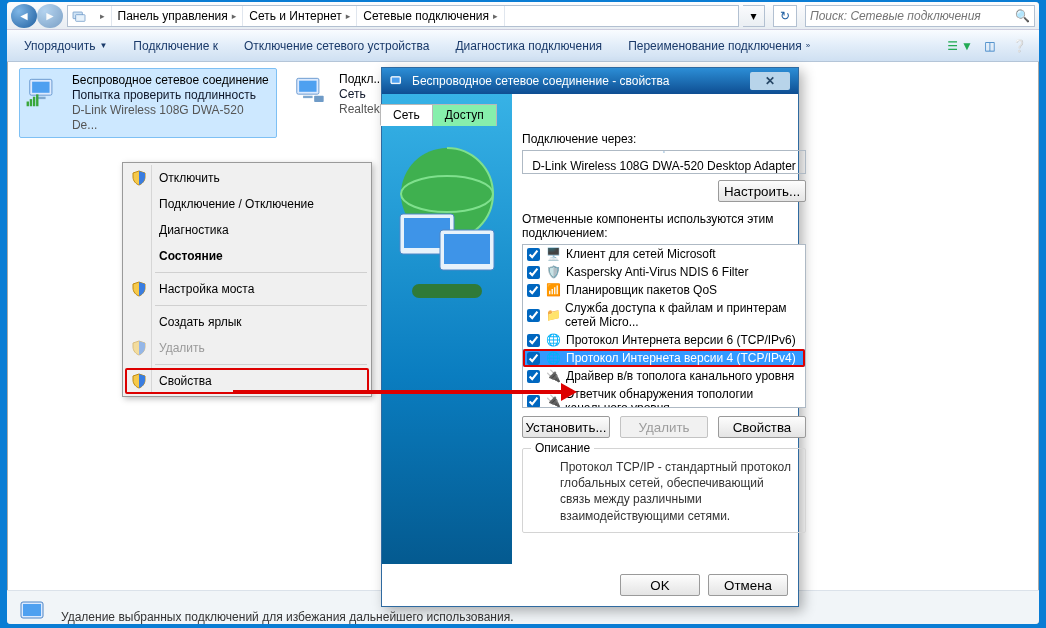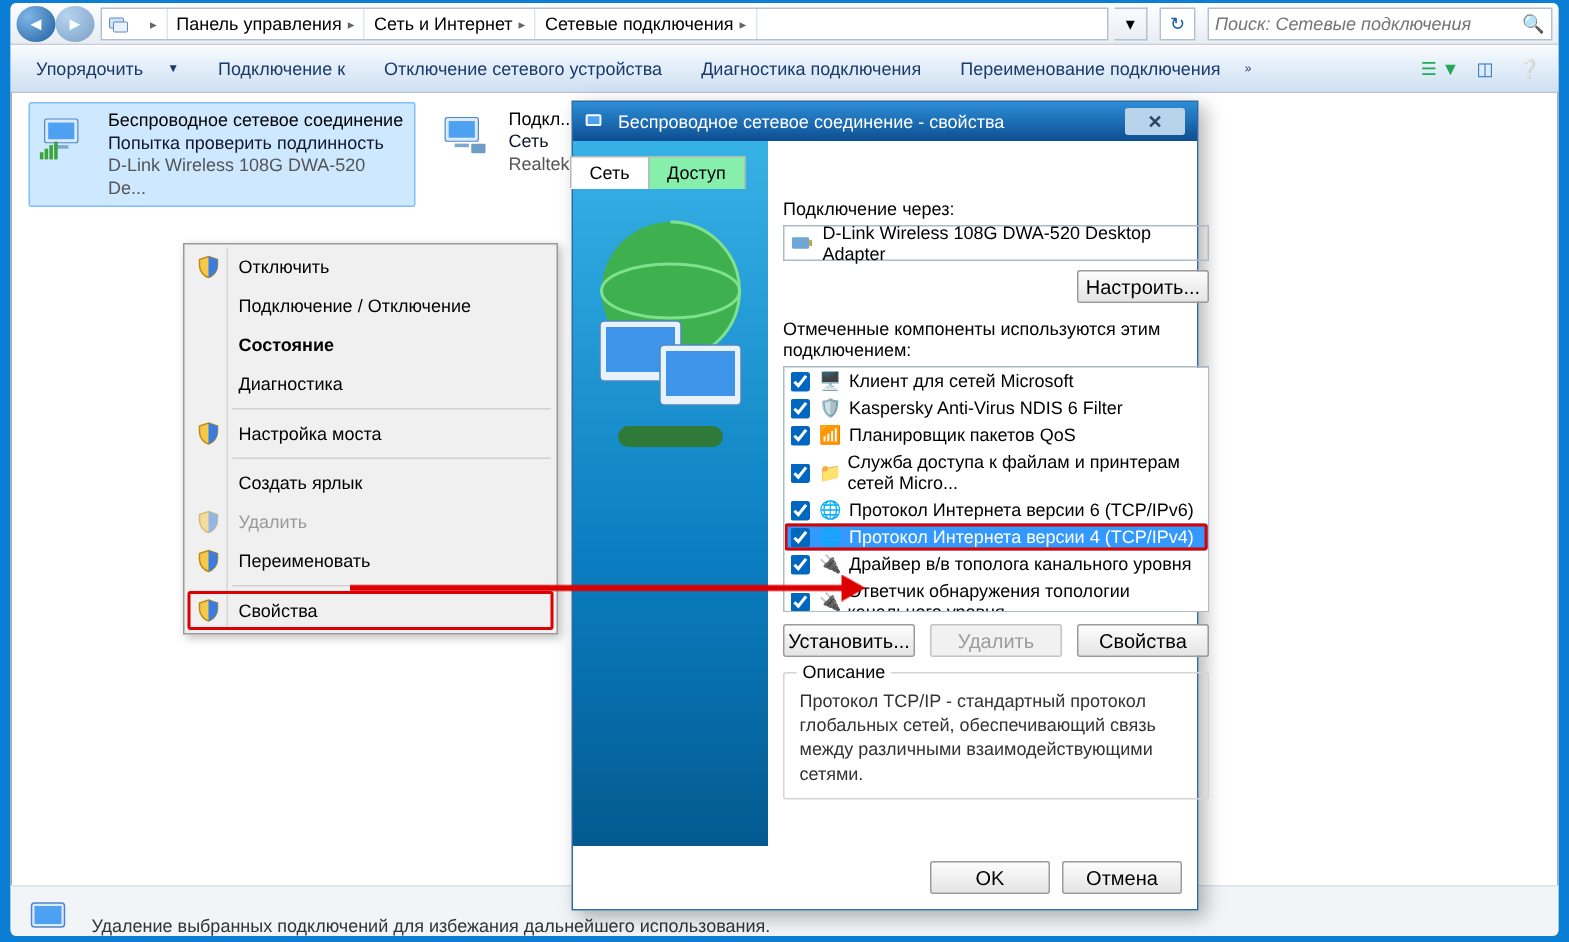--- a/index.html
+++ b/index.html
@@ -15,21 +15,21 @@
   .crumb { padding:0 6px; border-right:1px solid #e0e6ee; height:100%; display:flex; align-items:center; cursor:pointer; white-space:nowrap; }
   .crumb .chev { margin-left:4px; color:#666; font-size:9px;}
   .addrhist { width:22px; height:22px; border:1px solid #b2c0d1; border-left:none; display:flex; align-items:center; justify-content:center; cursor:pointer;}
   .refresh { width:24px; height:22px; border:1px solid #b2c0d1; margin-left:4px; background:#fff; display:flex; align-items:center; justify-content:center; cursor:pointer; color:#1a5ca0;}
   .search { width:230px; height:22px; border:1px solid #b2c0d1; margin-left:4px; background:#fff; display:flex; align-items:center; padding:0 4px; }
   .search input { border:none; outline:none; flex:1; font-size:12px; color:#999; font-style:italic;}
   .search .sicon { color:#1a6ac0; }
 
   
   .toolbar { height: 32px; background: linear-gradient(#f9fcff,#e2edf9,#cfe0f2); border-bottom:1px solid #b4c5d8; display:flex; align-items:center; padding:0 6px; gap: 4px; }
-  .tbtn { padding: 4px 10px; border:1px solid transparent; border-radius:2px; cursor:pointer; color:#1a3a6a; display:flex; align-items:center; gap:16px;}
+  .tbtn { padding: 4px 10px; border:1px solid transparent; border-radius:2px; cursor:pointer; color:#1a3a6a; display:flex; align-items:center; gap:4px;}
   .tbtn .drop { font-size:8px;}
   .toolbar .spacer { flex:1; }
   .viewicon { width:26px; height:22px; border:1px solid transparent; display:flex; align-items:center; justify-content:center; cursor:pointer; color:#2a5; }
 
   
   .conn-area { position:relative; padding:10px; height: 525px; }
   .conn-item { position:absolute; display:flex; align-items:flex-start; gap:8px; padding:4px; }
   .conn-item.selected { background:#cde8ff; border:1px solid #7ec0f4; border-radius:2px; }
   .conn-icon { width:40px; display:flex; align-items:center; justify-content:center;}
   .conn-icon svg { width:38px; height:38px;}
@@ -61,37 +61,37 @@
   .dlg-body { display:flex; }
   .dlg-side { width:150px; background: linear-gradient(#37b2e6,#0a7dc0 60%, #045a90); min-height:470px; display:flex; align-items:flex-start; justify-content:center; padding-top:40px;}
   .dlg-main { flex:1; padding:8px 10px 6px 10px; }
 
   .tabs { display:flex; gap:0; margin-left: -142px; margin-bottom:6px; margin-top:2px; position:relative; z-index:6;}
   .tab { padding:3px 12px; background:#86efac; border:1px solid #b8b8b8; border-bottom:none; cursor:pointer; font-size:12px; position:relative;}
   .tab.active { background:#fff; border-bottom:1px solid #fff; }
   .tab:not(:first-child){ margin-left:-1px;}
 
   .fieldlabel { margin:2px 0 4px 0; }
-  .adapter-row { display:flex; align-items:center; border:1px solid #aeb9c4; height:24px; padding:0 4px; gap:6px; }
+  .adapter-row { display:flex; align-items:center; border:1px solid #aeb9c4; height:24px; padding:0 4px; gap:6px;flex-direction:column; }
   .adapter-row .aicon { width:16px; height:16px; }
   .btn-row { display:flex; justify-content:flex-end; margin-top:6px;}
   .wbtn { min-width:88px; height:22px; border:1px solid #9a9a9a; background:linear-gradient(#fdfdfd,#e4e4e4); border-radius:2px; cursor:pointer; }
   .wbtn.disabled { color:#9c9c9c; border-color:#c3c3c3; background:#f1f1f1; cursor:default;}
   .sublabel { margin:10px 0 4px 0;}
   .complist { border:1px solid #aeb9c4; height:164px; overflow-y:auto; background:#fff;}
   .comp { display:flex; align-items:center; padding:2px 4px; gap:4px; }
   .comp input[type=checkbox] { margin-right:2px; accent-color:#0067c0;}
   .comp .cicon { width:16px; display:flex; align-items:center; justify-content:center;}
   .comp.sel { background:#3399ff; color:#fff;}
   .comp.ring { outline:2px solid #d00; outline-offset:-2px; border-radius:2px;}
   .btn-row3 { display:flex; gap:10px; margin-top:8px;}
   .btn-row3 .wbtn { flex:1;}
   .groupbox { border:1px solid #d4d4d4; border-radius:2px; margin-top:10px; padding:10px 10px 8px 10px; position:relative;}
   .groupbox .gtitle { position:absolute; top:-8px; left:8px; background:#fff; padding:0 4px;}
-  .desc { font-size:12px; color:#333; line-height:1.35;}
+  .desc { font-size:12px; color:#333; line-height:1.35;margin-left:27px;}
   .dlg-foot { display:flex; justify-content:flex-end; gap:8px; padding:10px;}
 
   
   .statusbar { position:absolute; left:0; right:0; bottom:0; height:34px; background:#f1f5f8; border-top:1px solid #dbe2ea; display:flex; align-items:flex-end; padding:0 12px; }
   .statusbar .stxt { font-size:12px; color:#333;}
   .statusbar .sthumb { width:32px; height:24px; margin-right:10px; }
 
   svg { display:block; }
 </style>
 </head>
@@ -194,45 +194,38 @@
     <div class="ctxmenu">
       <div class="ctxbar"></div>
       <div class="ctxitem">
         <svg class="shield" viewBox="0 0 16 16">
             <path d="M8 1l6 2v4c0 4-3 7-6 8-3-1-6-4-6-8V3z" fill="#f6c94a" stroke="#c08a10"></path>
             <path d="M8 1l6 2v4c0 4-3 7-6 8z" fill="#3a7de0"></path>
           </svg>
         <span>Отключить</span>
       </div>
       <div class="ctxitem">Подключение / Отключение</div>
+      <div class="ctxitem">Диагностика</div>
       <div class="ctxitem bold">Состояние</div>
-      <div class="ctxitem">Диагностика</div>
       <div class="ctxsep"></div>
       <div class="ctxitem">
         <svg class="shield" viewBox="0 0 16 16">
             <path d="M8 1l6 2v4c0 4-3 7-6 8-3-1-6-4-6-8V3z" fill="#f6c94a" stroke="#c08a10"></path>
             <path d="M8 1l6 2v4c0 4-3 7-6 8z" fill="#3a7de0"></path>
           </svg>
         <span>Настройка моста</span>
       </div>
       <div class="ctxsep"></div>
       <div class="ctxitem">Создать ярлык</div>
       <div class="ctxitem disabled">
         <svg class="shield" viewBox="0 0 16 16" opacity=".5">
             <path d="M8 1l6 2v4c0 4-3 7-6 8-3-1-6-4-6-8V3z" fill="#f6c94a" stroke="#c08a10"></path>
             <path d="M8 1l6 2v4c0 4-3 7-6 8z" fill="#3a7de0"></path>
           </svg>
         <span>Удалить</span>
-      </div>
-      <div class="ctxitem">
-        <svg class="shield" viewBox="0 0 16 16">
-            <path d="M8 1l6 2v4c0 4-3 7-6 8-3-1-6-4-6-8V3z" fill="#f6c94a" stroke="#c08a10"></path>
-            <path d="M8 1l6 2v4c0 4-3 7-6 8z" fill="#3a7de0"></path>
-          </svg>
-        <span>Переименовать</span>
       </div>
       <div class="ctxsep"></div>
       <div class="ctxitem highlighted-src">
         <svg class="shield" viewBox="0 0 16 16">
             <path d="M8 1l6 2v4c0 4-3 7-6 8-3-1-6-4-6-8V3z" fill="#f6c94a" stroke="#c08a10"></path>
             <path d="M8 1l6 2v4c0 4-3 7-6 8z" fill="#3a7de0"></path>
           </svg>
         <span>Свойства</span>
       </div>
     </div>

